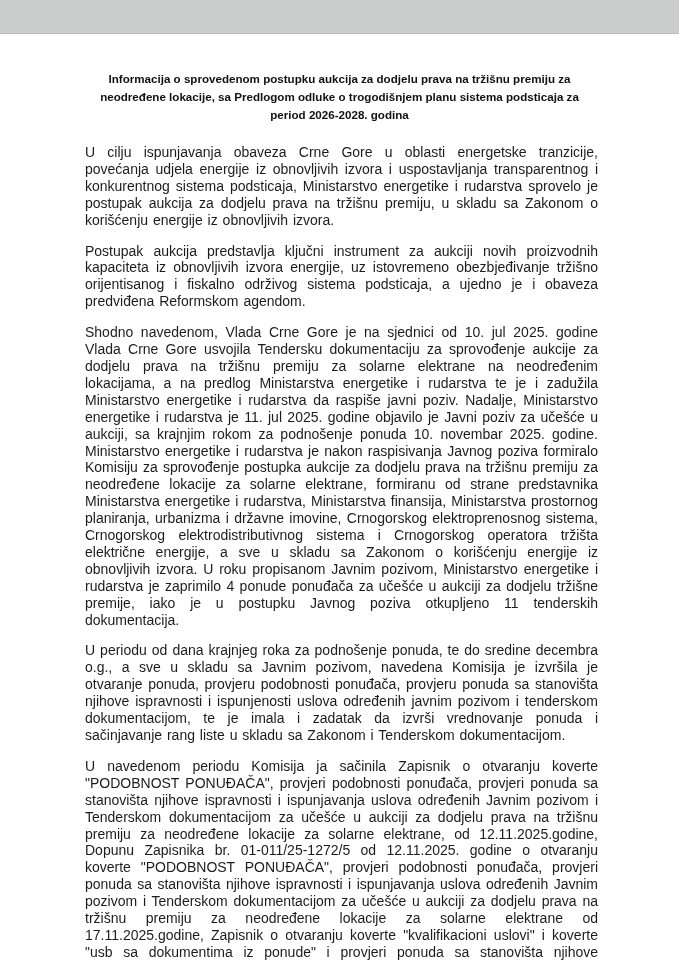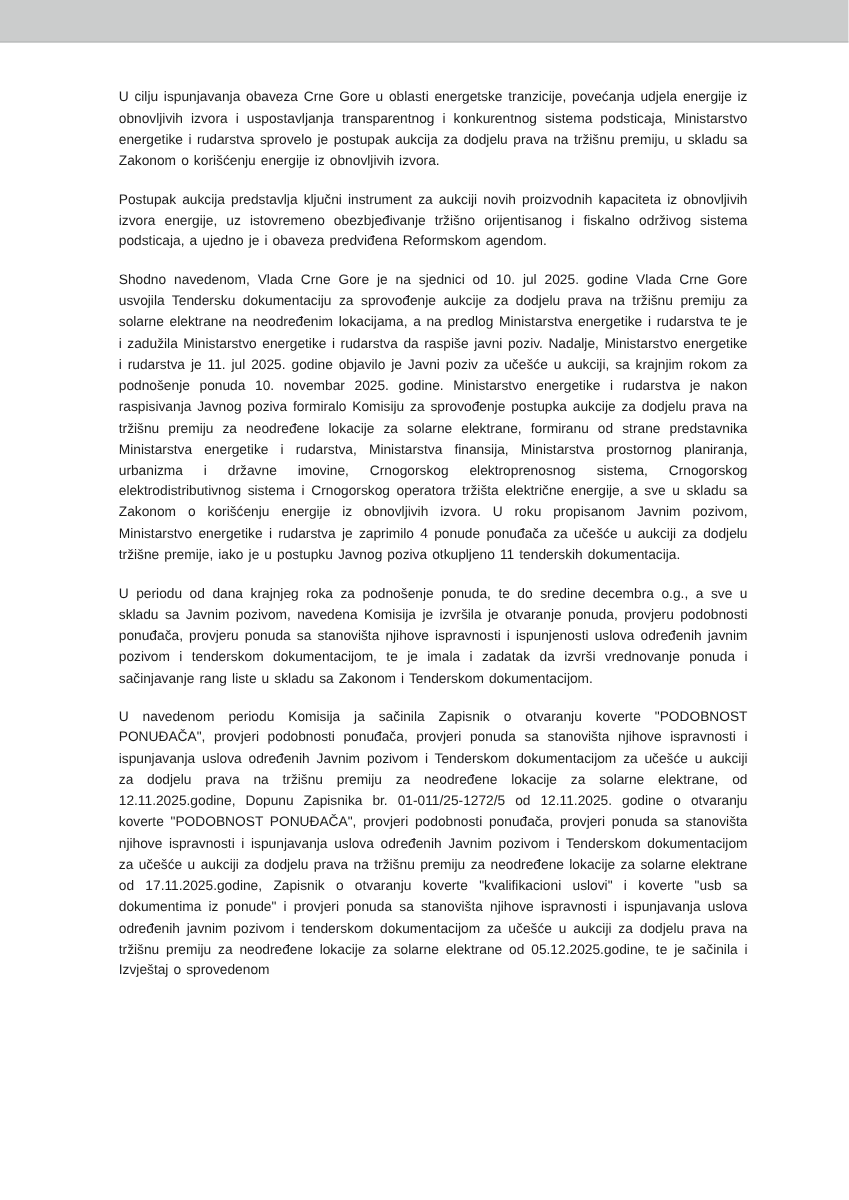--- a/index.html
+++ b/index.html
@@ -29,32 +29,33 @@
   }
   .doc-title {
     font-size: 11.6px;
     font-weight: bold;
     text-align: center;
     line-height: 18px;
     margin: 0 0 20px 0;
     color: #111111;
   }
   .doc-paragraph {
-    font-size: 11px;
+    font-size: 14px;
     line-height: 16.9px;
     text-align: justify;
-    margin: 0 0 14px 14px;
+    margin: 0 0 14px 4px;
     word-spacing: 1px;
   }
 </style>
 </head>
 <body>
 
 <div class="page">
   <div class="top-bar"></div>
   <div class="content">
+    <h1 class="doc-title">Informacija o sprovedenom postupku aukcija za dodjelu prava na tržišnu premiju za neodređene lokacije, sa Predlogom odluke o trogodišnjem planu sistema podsticaja za period 2026-2028. godina</h1>
     <p class="doc-paragraph">U cilju ispunjavanja obaveza Crne Gore u oblasti energetske tranzicije, povećanja udjela energije iz obnovljivih izvora i uspostavljanja transparentnog i konkurentnog sistema podsticaja, Ministarstvo energetike i rudarstva sprovelo je postupak aukcija za dodjelu prava na tržišnu premiju, u skladu sa Zakonom o korišćenju energije iz obnovljivih izvora.</p>
     <p class="doc-paragraph">Postupak aukcija predstavlja ključni instrument za aukciji novih proizvodnih kapaciteta iz obnovljivih izvora energije, uz istovremeno obezbjeđivanje tržišno orijentisanog i fiskalno održivog sistema podsticaja, a ujedno je i obaveza predviđena Reformskom agendom.</p>
     <p class="doc-paragraph">Shodno navedenom, Vlada Crne Gore je na sjednici od 10. jul 2025. godine Vlada Crne Gore usvojila Tendersku dokumentaciju za sprovođenje aukcije za dodjelu prava na tržišnu premiju za solarne elektrane na neodređenim lokacijama, a na predlog Ministarstva energetike i rudarstva te je i zadužila Ministarstvo energetike i rudarstva da raspiše javni poziv. Nadalje, Ministarstvo energetike i rudarstva je 11. jul 2025. godine objavilo je Javni poziv za učešće u aukciji, sa krajnjim rokom za podnošenje ponuda 10. novembar 2025. godine. Ministarstvo energetike i rudarstva je nakon raspisivanja Javnog poziva formiralo Komisiju za sprovođenje postupka aukcije za dodjelu prava na tržišnu premiju za neodređene lokacije za solarne elektrane, formiranu od strane predstavnika Ministarstva energetike i rudarstva, Ministarstva finansija, Ministarstva prostornog planiranja, urbanizma i državne imovine, Crnogorskog elektroprenosnog sistema, Crnogorskog elektrodistributivnog sistema i Crnogorskog operatora tržišta električne energije, a sve u skladu sa Zakonom o korišćenju energije iz obnovljivih izvora. U roku propisanom Javnim pozivom, Ministarstvo energetike i rudarstva je zaprimilo 4 ponude ponuđača za učešće u aukciji za dodjelu tržišne premije, iako je u postupku Javnog poziva otkupljeno 11 tenderskih dokumentacija.</p>
     <p class="doc-paragraph">U periodu od dana krajnjeg roka za podnošenje ponuda, te do sredine decembra o.g., a sve u skladu sa Javnim pozivom, navedena Komisija je izvršila je otvaranje ponuda, provjeru podobnosti ponuđača, provjeru ponuda sa stanovišta njihove ispravnosti i ispunjenosti uslova određenih javnim pozivom i tenderskom dokumentacijom, te je imala i zadatak da izvrši vrednovanje ponuda i sačinjavanje rang liste u skladu sa Zakonom i Tenderskom dokumentacijom.</p>
     <p class="doc-paragraph">U navedenom periodu Komisija ja sačinila Zapisnik o otvaranju koverte "PODOBNOST PONUĐAČA", provjeri podobnosti ponuđača, provjeri ponuda sa stanovišta njihove ispravnosti i ispunjavanja uslova određenih Javnim pozivom i Tenderskom dokumentacijom za učešće u aukciji za dodjelu prava na tržišnu premiju za neodređene lokacije za solarne elektrane, od 12.11.2025.godine, Dopunu Zapisnika br. 01-011/25-1272/5 od 12.11.2025. godine o otvaranju koverte "PODOBNOST PONUĐAČA", provjeri podobnosti ponuđača, provjeri ponuda sa stanovišta njihove ispravnosti i ispunjavanja uslova određenih Javnim pozivom i Tenderskom dokumentacijom za učešće u aukciji za dodjelu prava na tržišnu premiju za neodređene lokacije za solarne elektrane od 17.11.2025.godine, Zapisnik o otvaranju koverte "kvalifikacioni uslovi" i koverte "usb sa dokumentima iz ponude" i provjeri ponuda sa stanovišta njihove ispravnosti i ispunjavanja uslova određenih javnim pozivom i tenderskom dokumentacijom za učešće u aukciji za dodjelu prava na tržišnu premiju za neodređene lokacije za solarne elektrane od 05.12.2025.godine, te je sačinila i Izvještaj o sprovedenom</p>
   </div>
 </div>
 
 </body></html>

